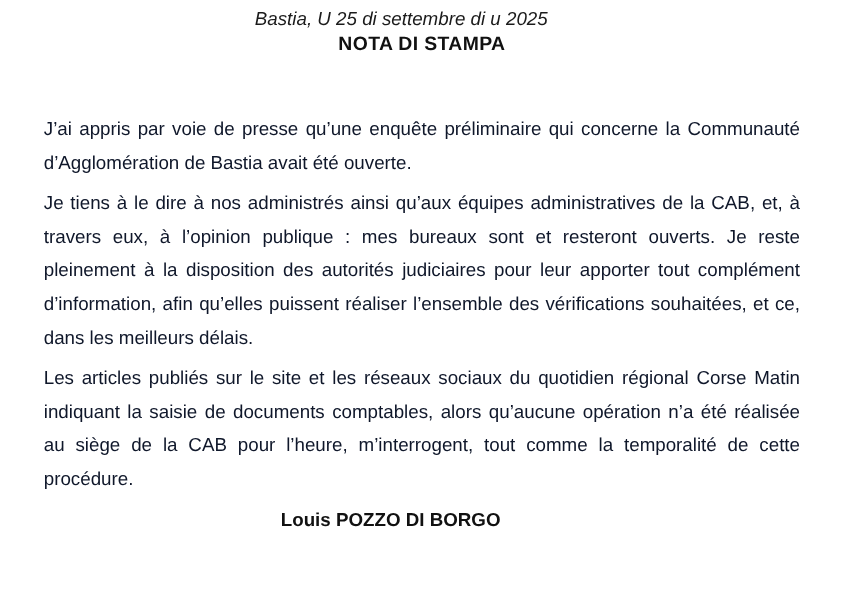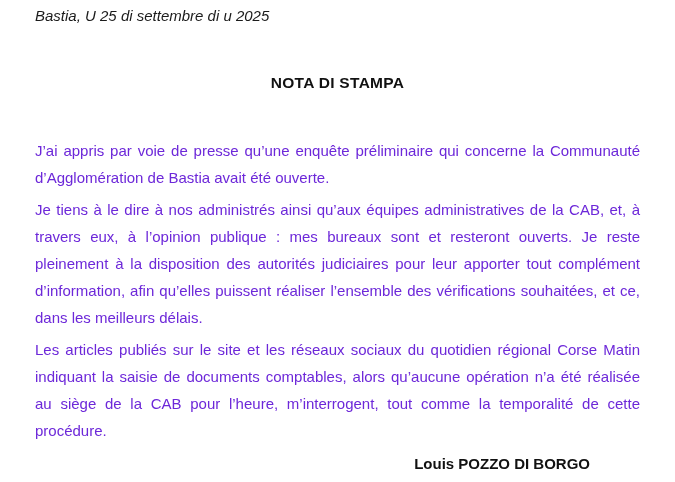--- a/index.html
+++ b/index.html
@@ -13,49 +13,48 @@
   }
   .page {
     width: 675px;
     height: 482px;
     background: #ffffff;
     padding: 0 35px;
   }
   .date-line {
     margin-top: 6px;
     padding-right: 33px;
-    text-align: left;
+    text-align: center;
     font-style: italic;
     font-size: 15px;
     line-height: 20px;
     color: #1b1b1b;
   }
   .doc-title {
-    margin-top: 47px;
     text-align: center;
     font-weight: 700;
     font-size: 15.5px;
     line-height: 20px;
     letter-spacing: 0.3px;
     color: #111111;
   }
   .body-text p {
     font-size: 15px;
     line-height: 27px;
     text-align: justify;
-    color: #6d28d9;
+    color: #0f172a;
     margin-bottom: 5px;
   }
   .body-text p:first-child {
     margin-top: 44px;
   }
   .signature {
     margin-top: 10px;
     padding-right: 50px;
-    text-align: right;
+    text-align: center;
     font-weight: 700;
     font-size: 15px;
     line-height: 20px;
     color: #111111;
   }
 </style>
 </head>
 <body>
 
 <div class="page">

